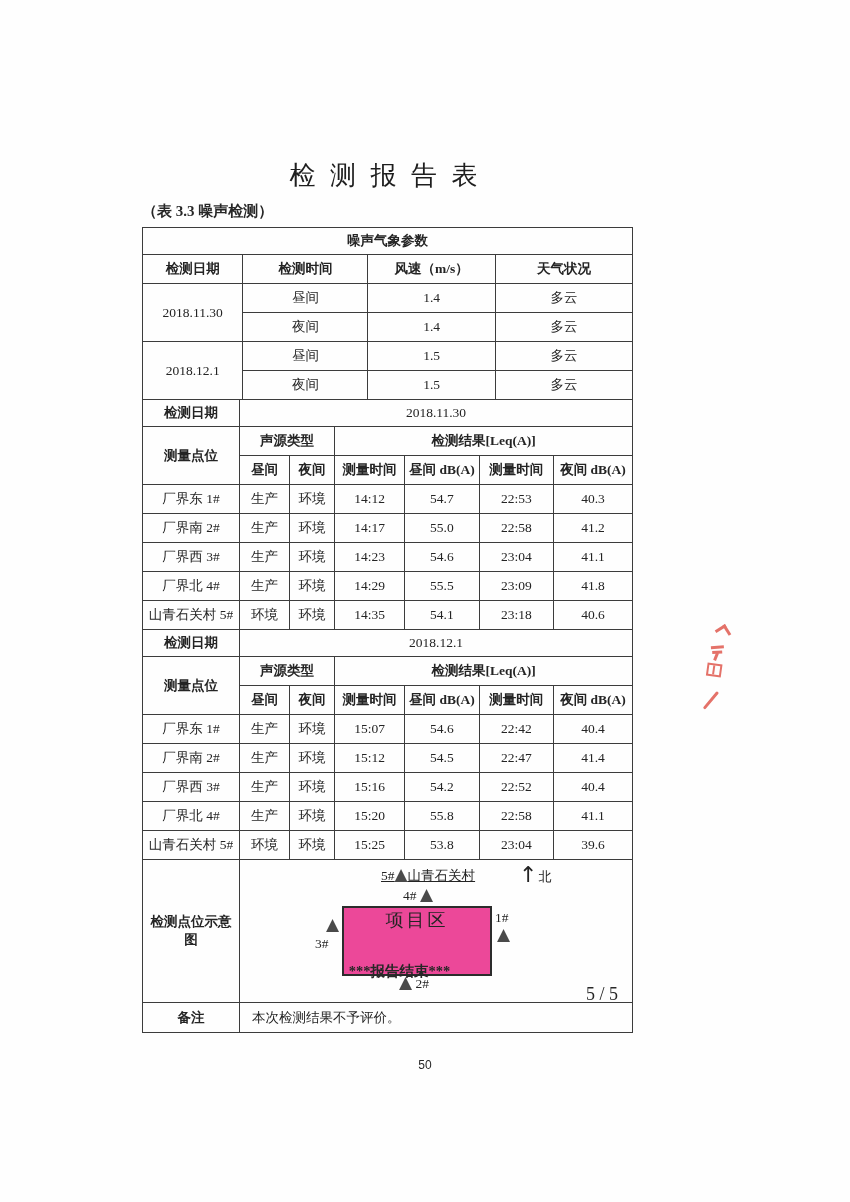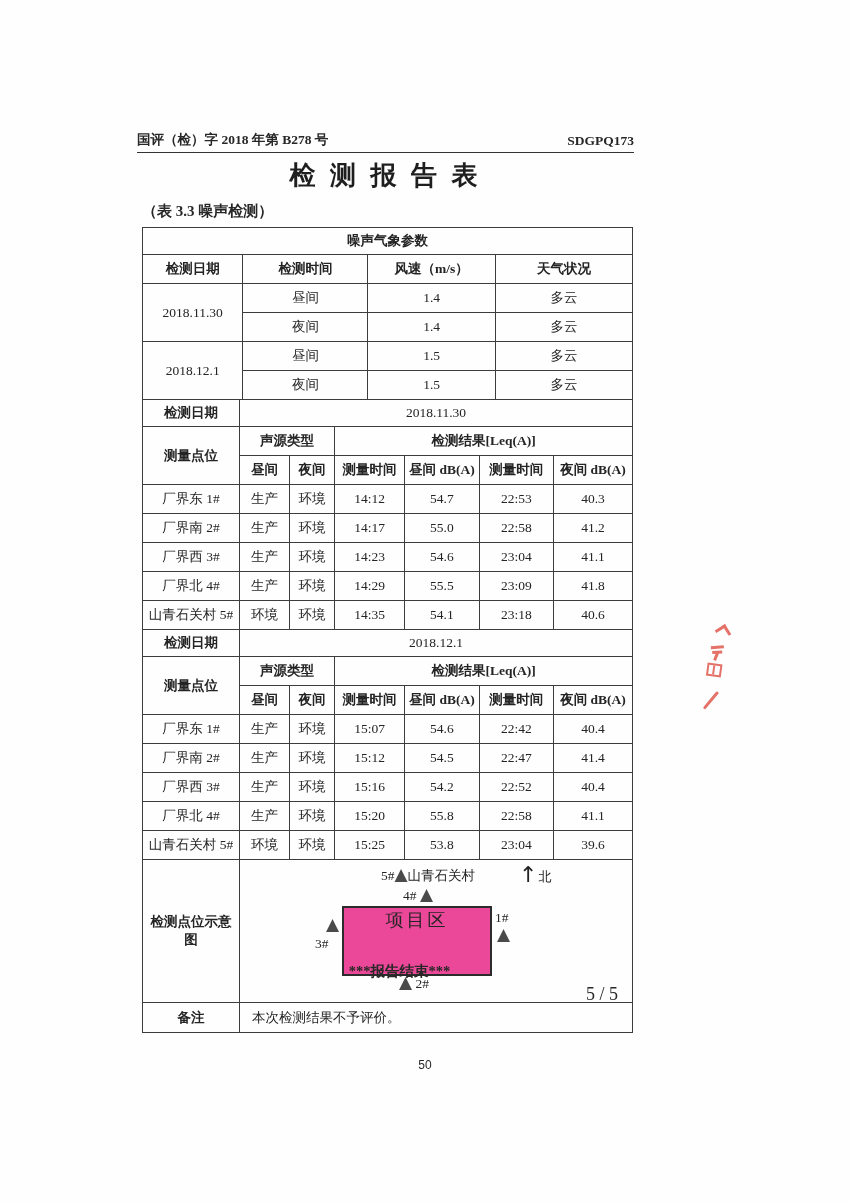--- a/index.html
+++ b/index.html
@@ -20,21 +20,21 @@
   
   .header{
     position:absolute;left:137px;top:131px;width:497px;
     display:flex;justify-content:space-between;align-items:flex-end;
     font-size:13.5px;font-weight:bold;
     border-bottom:1.5px solid #333;
     padding-bottom:3px;
   }
   .title{
     position:absolute;left:137px;top:158px;width:497px;
-    text-align:center;font-size:26px;font-weight:bold;
+    text-align:center;font-size:26px;font-weight:normal;
     letter-spacing:4px;color:#1e1e1e;
   }
   .subtitle{
     position:absolute;left:142px;top:202px;
     font-size:15px;font-weight:bold;
   }
   
   .tablewrap{position:absolute;left:142px;top:227px;width:491px;}
   table.sec{
     border-collapse:collapse;width:100%;table-layout:fixed;
@@ -50,21 +50,21 @@
   .h24 td{height:22px;}
   .h26 td{height:24px;}
   .h27 td{height:24px;}
   .bold{font-weight:bold;}
   .diag-row td{height:138px;}
   .remark-row td{height:25px;}
   .remark-text{text-align:left !important;padding-left:12px !important;}
   
   .diag{position:relative;width:100%;height:138px;font-size:13.5px;}
   .tri{color:#4a4a4a;font-family:"DejaVu Sans",sans-serif;font-size:17px;line-height:1;}
-  .d-village{position:absolute;left:138px;top:4px;white-space:nowrap;}
+  .d-village{position:absolute;left:138px;top:4px;white-space:nowrap;text-decoration:underline;}
   .d-north{position:absolute;left:276px;top:2px;display:flex;align-items:flex-end;}
   .d-north .arrow{font-family:"DejaVu Sans",sans-serif;font-size:22px;line-height:1;}
   .d-north .nlabel{font-size:13px;margin-left:1px;}
   .d-p4{position:absolute;left:160px;top:24px;white-space:nowrap;}
   .d-rect{
     position:absolute;left:99px;top:44px;width:146px;height:66px;
     border:2px solid #2c2c2c;background:#ec4899;
     display:flex;align-items:flex-start;justify-content:center;
     font-size:18px;letter-spacing:3px;
   }
@@ -106,24 +106,20 @@
     border:2.5px solid var(--red);
   }
   .st-box::after{content:"";position:absolute;left:4px;top:0;width:2px;height:9px;background:var(--red);}
   .st-slash{left:14px;top:70px;width:3px;height:22px;background:var(--red);transform:rotate(32deg);border-radius:2px;}
 </style>
 </head>
 <body>
 
 <div class="page">
 
-  <div class="header">
-    <span>国评（检）字 2018 年第 B278 号</span>
-    <span>SDGPQ173</span>
-  </div>
 
   <div class="title">检 测 报 告 表</div>
   <div class="subtitle">（表 3.3 噪声检测）</div>
 
   <div class="tablewrap">
 
     <table class="sec">
       <colgroup>
           <col style="width:20.5%">
           <col style="width:25.5%">

